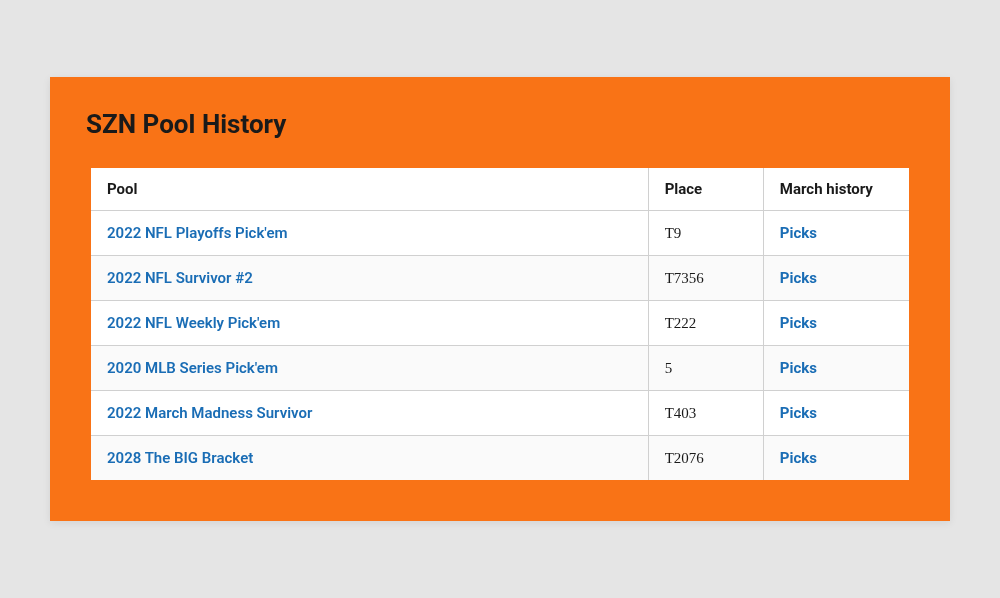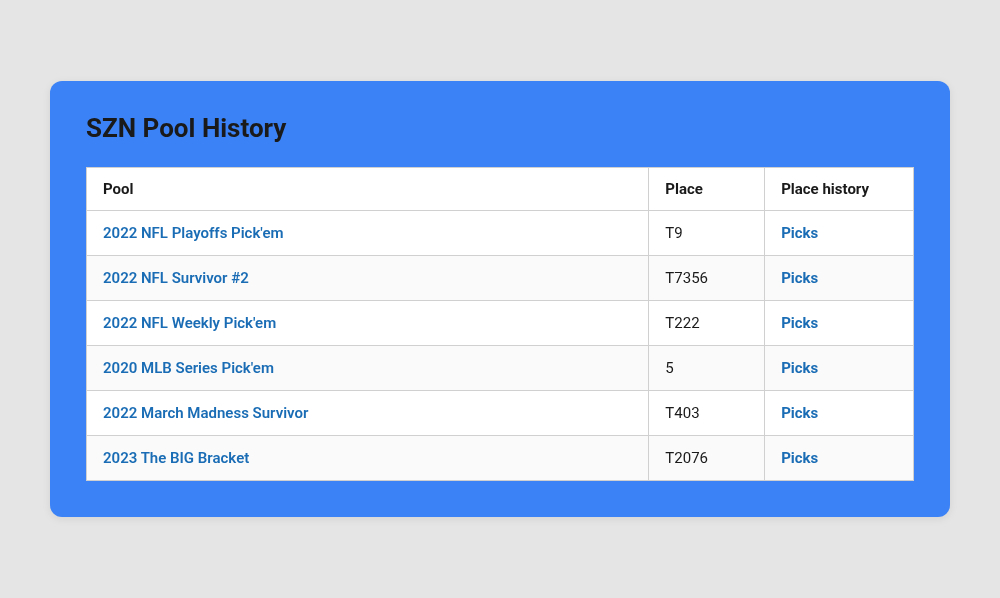--- a/index.html
+++ b/index.html
@@ -11,38 +11,38 @@
     body {
       background: #e5e5e5;
       display: flex;
       justify-content: center;
       align-items: center;
       min-height: 100vh;
       font-family: -apple-system, BlinkMacSystemFont, 'Segoe UI', Roboto, sans-serif;
     }
 
     .card {
-      background: #3b82f6;
-      border-radius: 12px;
+      background: #f97316;
+      border-radius: 0;
       padding: 32px 36px 36px 36px;
       width: 900px;
       box-shadow: 0 2px 8px rgba(0,0,0,0.08);
     }
 
     .page-title {
       font-size: 26px;
       font-weight: 700;
       color: #1a1a1a;
       margin-bottom: 24px;
     }
 
     table {
       width: 100%;
       border-collapse: collapse;
-      border: 1px solid #f97316;
+      border: 5px solid #f97316;
     }
 
     thead tr {
       background: #ffffff;
     }
 
     th {
       text-align: left;
       padding: 12px 16px;
       font-size: 15px;
@@ -80,38 +80,39 @@
 
     td.pool-name a,
     td.picks-link a {
       color: #1a6db5;
       text-decoration: none;
       font-weight: 600;
     }
 
     td.place-value {
       color: #1a1a1a;
+      font-family: Liberation Serif, serif;
     }
 
     td.picks-link a {
       font-weight: 700;
     }
   </style>
 </head>
 <body>
 
 <div class="card">
   <h1 class="page-title">SZN Pool History</h1>
 
   <table>
     <thead>
       <tr>
         <th class="col-pool">Pool</th>
         <th class="col-place">Place</th>
-        <th class="col-picks">Place history</th>
+        <th class="col-picks">March history</th>
       </tr>
     </thead>
     <tbody id="table-body">
     <tr>
           <td class="pool-name"><a href="#">2022 NFL Playoffs Pick'em</a></td>
           <td class="place-value">T9</td>
           <td class="picks-link"><a href="#">Picks</a></td>
         </tr>
         <tr>
           <td class="pool-name"><a href="#">2022 NFL Survivor #2</a></td>
@@ -127,19 +128,19 @@
           <td class="pool-name"><a href="#">2020 MLB Series Pick'em</a></td>
           <td class="place-value">5</td>
           <td class="picks-link"><a href="#">Picks</a></td>
         </tr>
         <tr>
           <td class="pool-name"><a href="#">2022 March Madness Survivor</a></td>
           <td class="place-value">T403</td>
           <td class="picks-link"><a href="#">Picks</a></td>
         </tr>
         <tr>
-          <td class="pool-name"><a href="#">2023 The BIG Bracket</a></td>
+          <td class="pool-name"><a href="#">2028 The BIG Bracket</a></td>
           <td class="place-value">T2076</td>
           <td class="picks-link"><a href="#">Picks</a></td>
         </tr>
       </tbody>
   </table>
 </div>
 
 </body></html>

